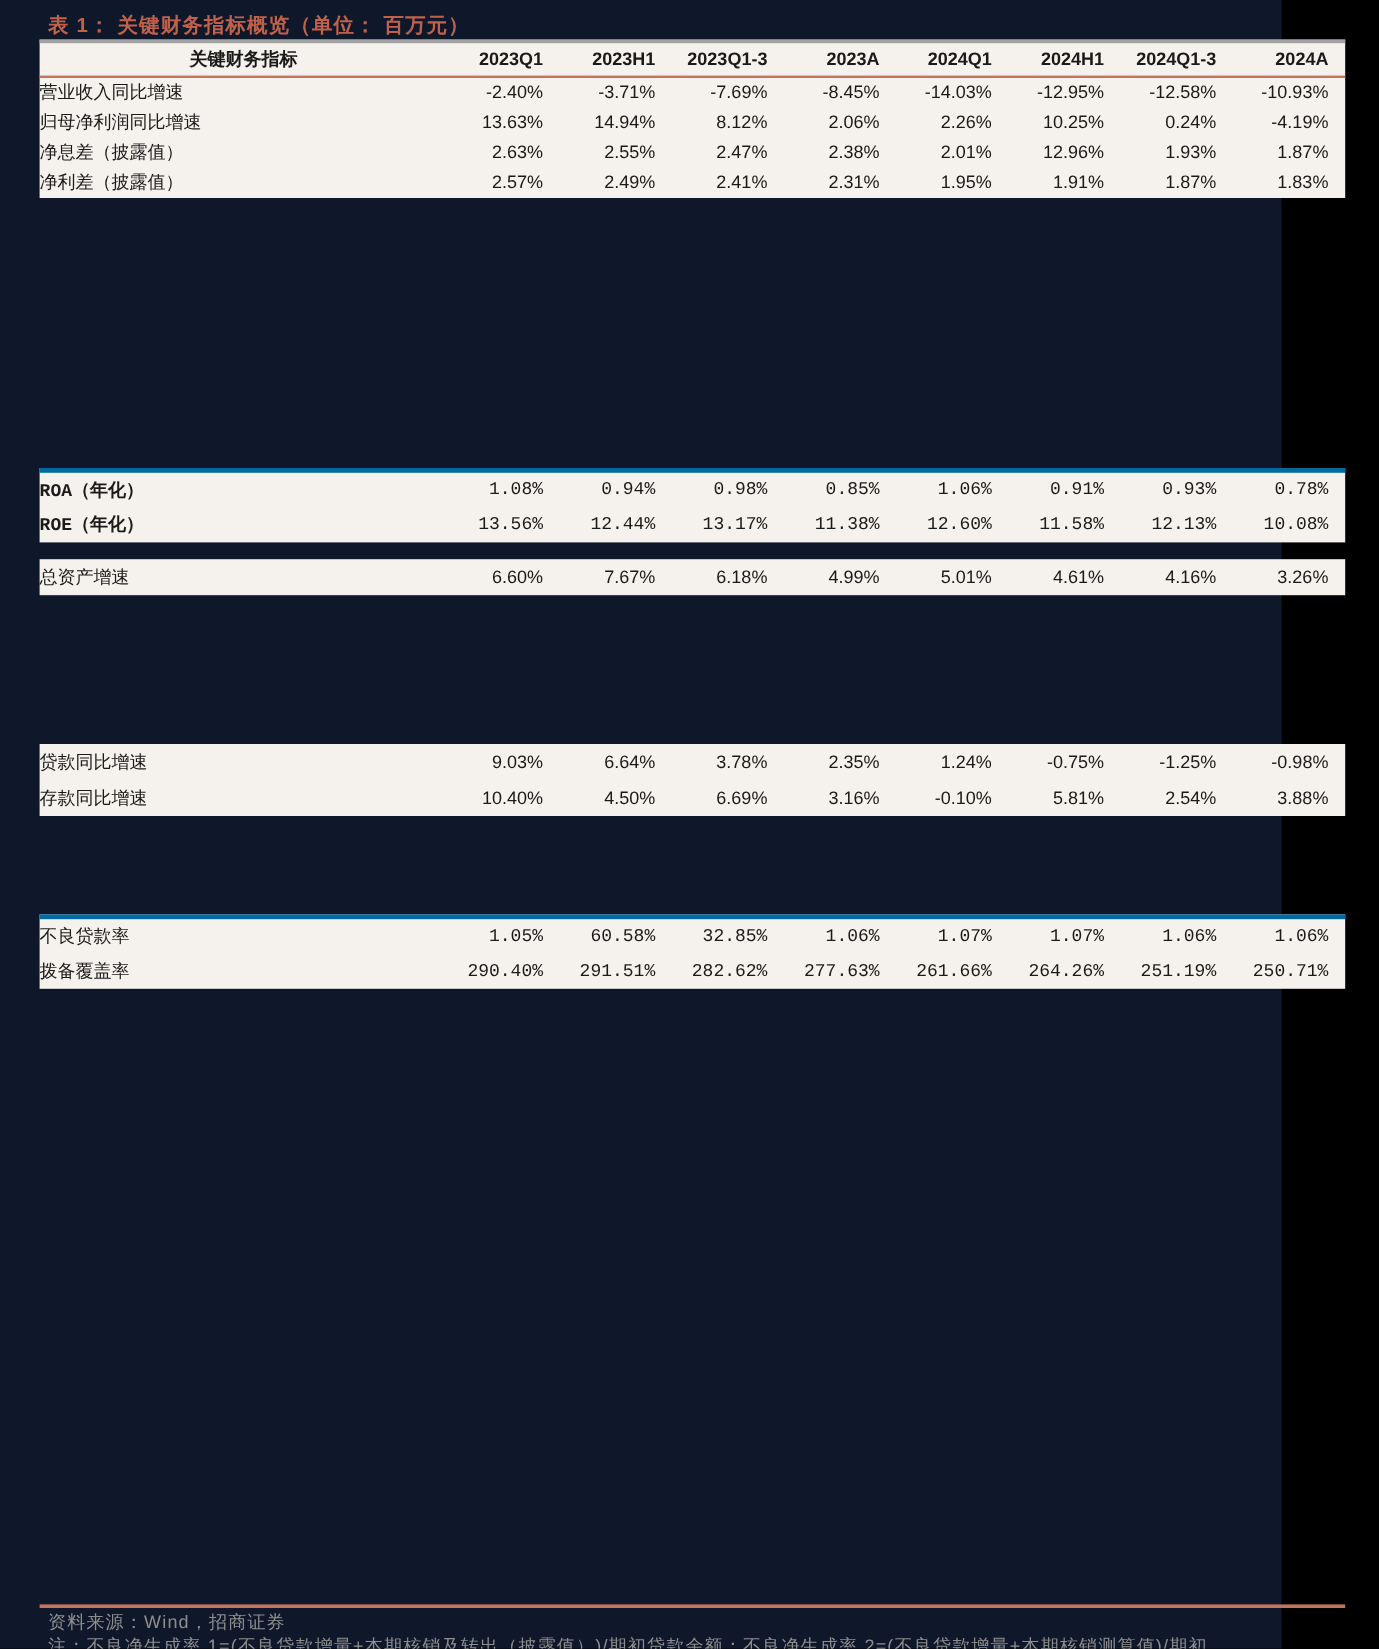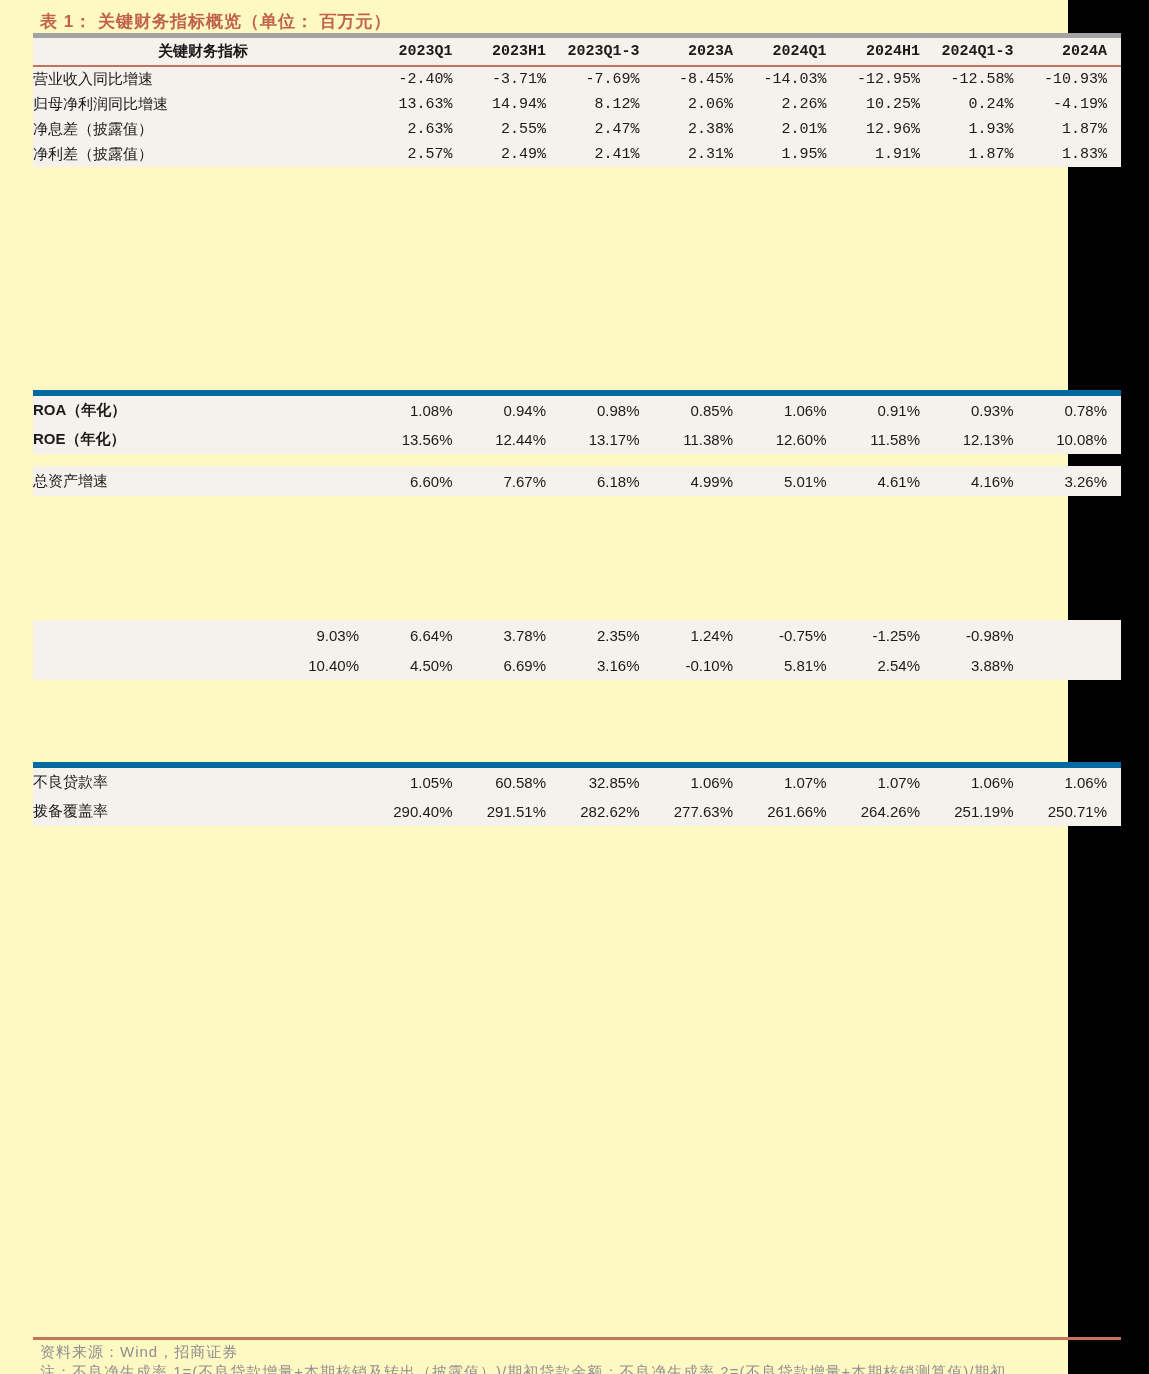--- a/index.html
+++ b/index.html
@@ -1,23 +1,23 @@
 <!DOCTYPE html>
 <html><head>
 <meta charset="utf-8">
 <style>
   html,body{margin:0;padding:0;background:#000;width:1149px;height:1374px;overflow:hidden;}
   body{font-family:"Liberation Sans","DejaVu Sans",sans-serif;position:relative;}
-  .page{position:absolute;left:0;top:0;width:1068px;height:1374px;background:#fef9c3;}
+  .page{position:absolute;left:0;top:0;width:1068px;height:1374px;background:#0f172a;}
 
   .title{position:absolute;left:40px;top:10px;font-size:17px;font-weight:700;color:#c0614a;letter-spacing:1px;white-space:nowrap;}
 
   .strip{position:absolute;left:33px;width:1088px;background:#f5f1ed;}
-  .strip.rule-top3{border-top:5px solid #a3a3a3;font-family:Liberation Mono, monospace;}
-  .strip.rule-top2{border-top:6px solid #0369a1;}
+  .strip.rule-top3{border-top:3px solid #a3a3a3;}
+  .strip.rule-top2{border-top:4px solid #0369a1;font-family:Liberation Mono, monospace;}
   .s1{top:33px;}
   .s2{top:390px;}
   .s3{top:466px;}
   .s4{top:620px;}
   .s5{top:762px;}
 
   .trow{display:grid;grid-template-columns:340px repeat(8,1fr);align-items:center;height:25px;}
   .s1 .trow.head{height:27px;}
   .s2 .trow,.s5 .trow{height:29px;}
   .s3 .trow,.s4 .trow{height:30px;}
@@ -134,30 +134,32 @@
       <div class="num">4.99%</div>
       <div class="num">5.01%</div>
       <div class="num">4.61%</div>
       <div class="num">4.16%</div>
       <div class="num">3.26%</div>
     </div>
   </div>
 
   <div class="strip s4">
     <div class="trow">
+      <div class="lbl">贷款同比增速</div>
       <div class="num">9.03%</div>
       <div class="num">6.64%</div>
       <div class="num">3.78%</div>
       <div class="num">2.35%</div>
       <div class="num">1.24%</div>
       <div class="num">-0.75%</div>
       <div class="num">-1.25%</div>
       <div class="num">-0.98%</div>
     </div>
     <div class="trow">
+      <div class="lbl">存款同比增速</div>
       <div class="num">10.40%</div>
       <div class="num">4.50%</div>
       <div class="num">6.69%</div>
       <div class="num">3.16%</div>
       <div class="num">-0.10%</div>
       <div class="num">5.81%</div>
       <div class="num">2.54%</div>
       <div class="num">3.88%</div>
     </div>
   </div>

